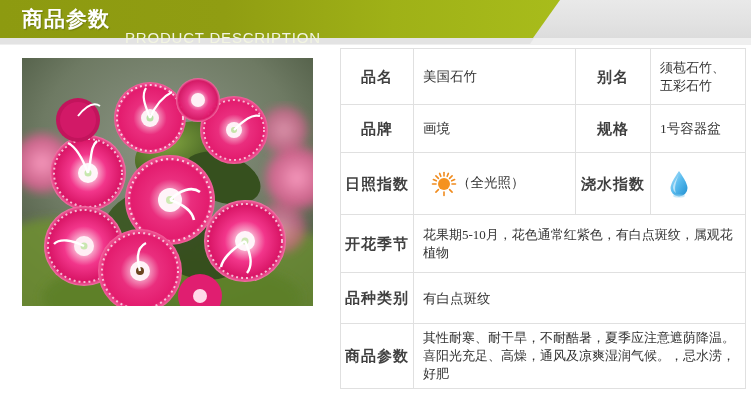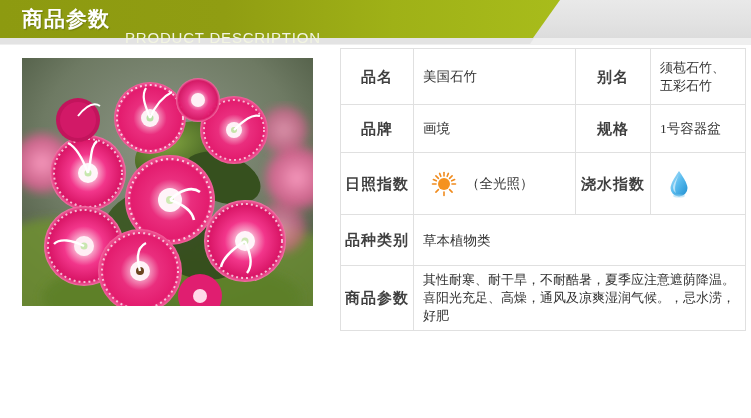--- a/index.html
+++ b/index.html
@@ -114,22 +114,22 @@
   .row1 td { height: 45px; }
   .row2 td { height: 37px; }
   .row3 td { height: 51px; }
   .row4 td { height: 47px; }
   .row5 td { height: 40px; margin-top: 46px; }
   .row6 td { height: 52px; }
 
   .icon-cell {
     display: flex;
     align-items: center;
-    gap: 9px;
     padding-left: 8px;
+    font-family: Liberation Mono, monospace;
   }
   .sun-label {
     font-size: 13.5px;
     color: #333;
   }
 
   
   .bottom {
     position: absolute;
     left: 0; top: 330px;
@@ -340,23 +340,27 @@
             </linearGradient>
           </defs>
           <path d="M11 1 C11 1 2.5 12.5 2.5 18 A8.5 8.5 0 0 0 19.5 18 C19.5 12.5 11 1 11 1 Z" fill="url(#dropG)"></path>
           <path d="M11 4 C9 8.5 5 13.5 5 18 A6 6 0 0 0 8 23 C6 19 7.5 12 11 4 Z" fill="#ffffff" opacity="0.55"></path>
           <ellipse cx="11" cy="26" rx="6" ry="1.6" fill="#9fd6f0" opacity="0.55"></ellipse>
         </svg>
         <span class="sun-label"></span>
       </div>
     </td>
   </tr>
+  <tr class="row4">
+    <td class="lbl">开花季节</td>
+    <td class="val val-tall" colspan="3">花果期5-10月，花色通常红紫色，有白点斑纹，属观花植物</td>
+  </tr>
   <tr class="row5">
     <td class="lbl">品种类别</td>
-    <td class="val" colspan="3">草本植物类</td>
+    <td class="val" colspan="3">有白点斑纹</td>
   </tr>
   <tr class="row6">
     <td class="lbl">商品参数</td>
     <td class="val val-tall" colspan="3">其性耐寒、耐干旱，不耐酷暑，夏季应注意遮荫降温。喜阳光充足、高燥，通风及凉爽湿润气候。，忌水涝，好肥</td>
   </tr>
 </tbody>
   </table>
 
 <div class="bottom">
   

